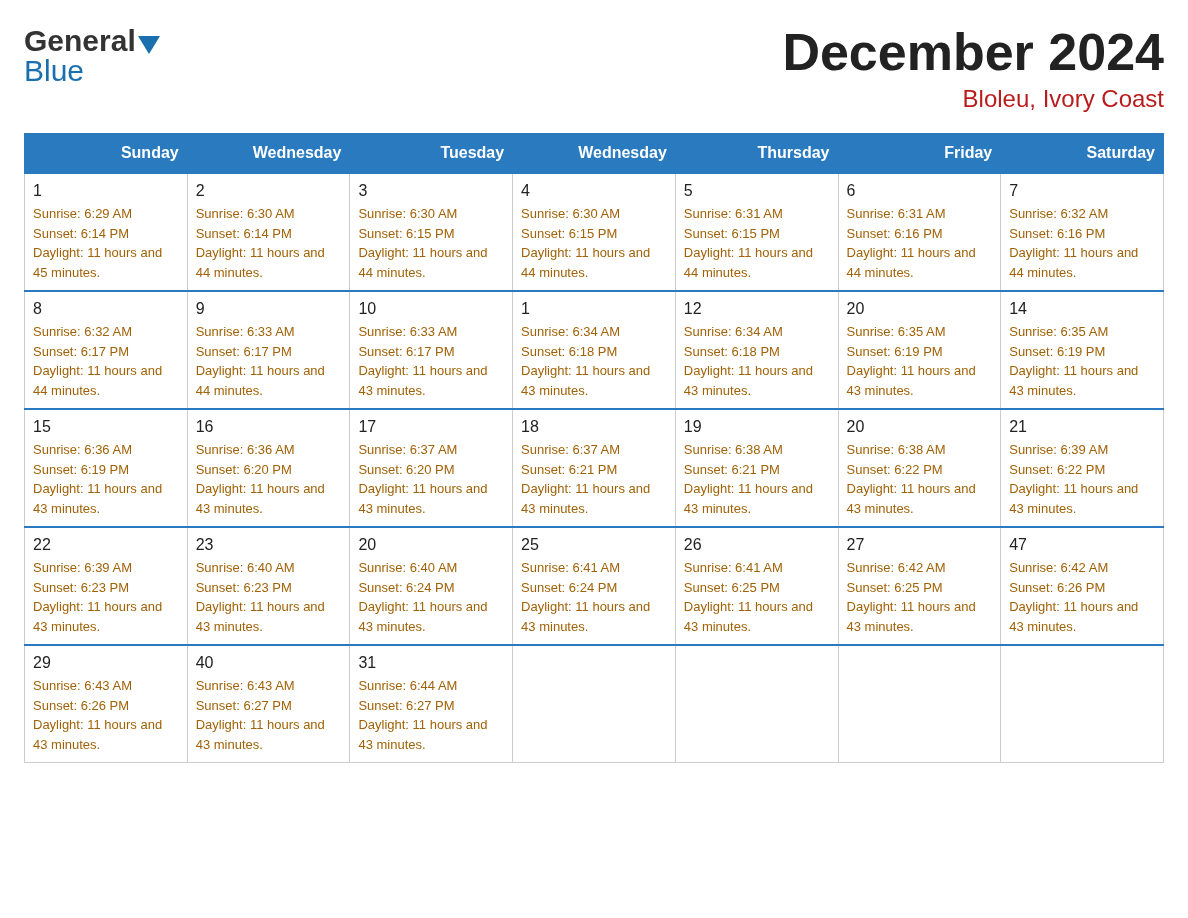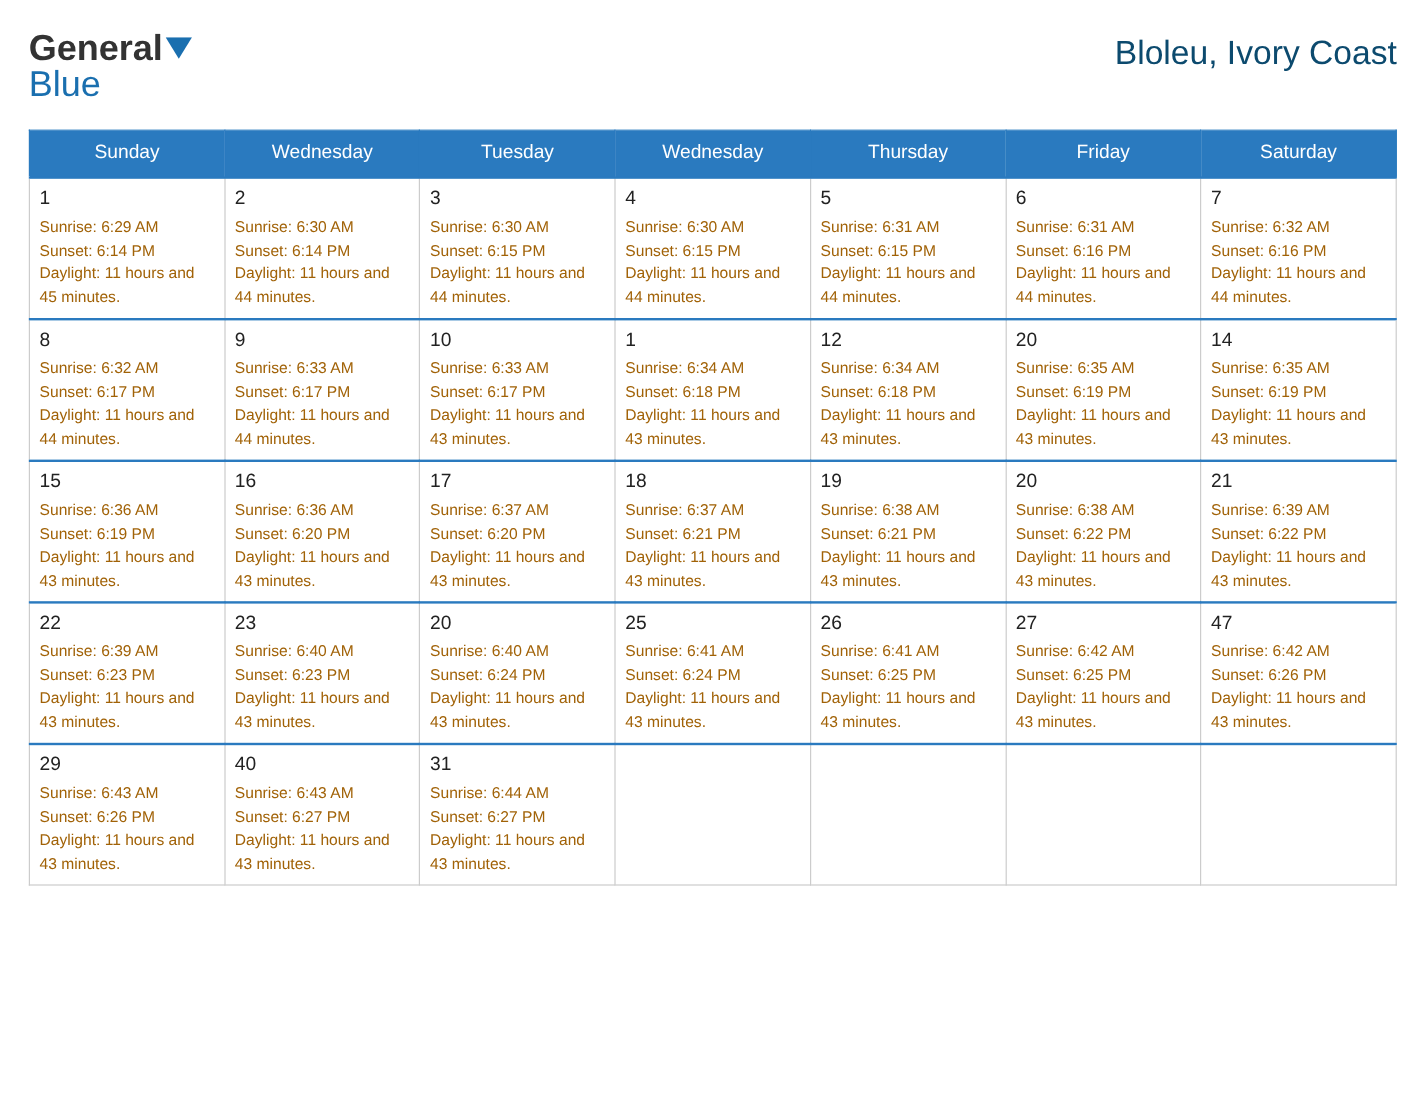--- a/index.html
+++ b/index.html
@@ -24,37 +24,37 @@
     .title-block {
       text-align: right;
     }
     .month-title {
       font-size: 52px;
       font-weight: bold;
       color: #222;
       line-height: 1.1;
     }
     .location {
-      font-size: 28px;
-      color: #0c4a6e;
+      font-size: 24px;
+      color: #b91c1c;
       margin-top: 4px;
     }
     table {
       width: 100%;
       border-collapse: collapse;
     }
     thead tr {
       background-color: #2a7abf;
     }
     thead th {
       color: #fff;
       font-size: 16px;
-      font-weight: normal;
+      font-weight: bold;
       padding: 10px 8px;
-      text-align: center;
+      text-align: right;
       border: 1px solid #2a7abf;
     }
     tbody td {
       vertical-align: top;
       padding: 8px;
       border: 1px solid #ccc;
       font-size: 13px;
       color: #333;
       width: 14.28%;
       min-height: 110px;
@@ -76,29 +76,30 @@
     }
     .empty-cell {
       background: #fff;
     }
   </style>
 </head>
 <body>
 
 <div class="header">
   <div class="logo">
-    <div style="display:flex; align-items:center;">
+    <div style="display:flex; align-items:flex-end;">
       <span style="font-size:30px; font-weight:bold; color:#333;">General</span>
       <svg width="22" height="22" viewBox="0 0 22 22" style="margin-left:2px; margin-top:2px;">
         <polygon points="0,0 22,0 11,18" fill="#1a6faf"></polygon>
       </svg>
     </div>
     <span style="font-size:30px; font-weight:normal; color:#1a6faf; margin-top:-4px;">Blue</span>
   </div>
   <div class="title-block">
+    <div class="month-title">December 2024</div>
     <div class="location">Bloleu, Ivory Coast</div>
   </div>
 </div>
 
 <table>
   <thead>
     <tr>
     <th>Sunday</th>
         <th>Wednesday</th>
         <th>Tuesday</th>

